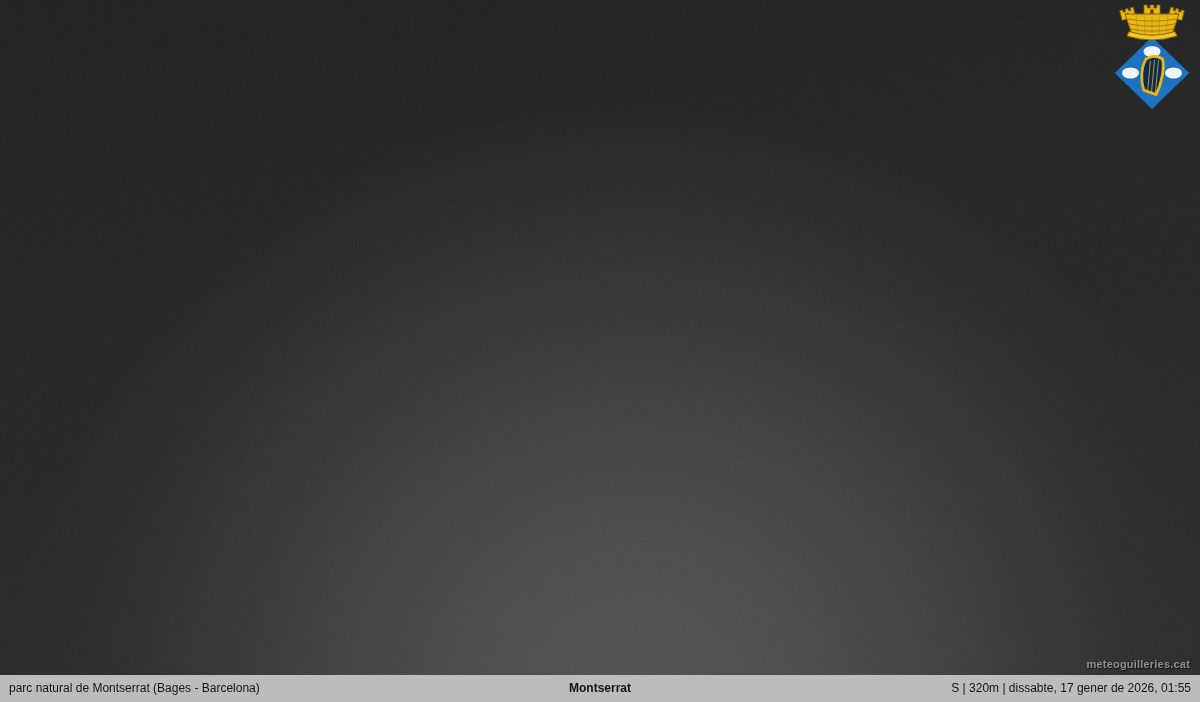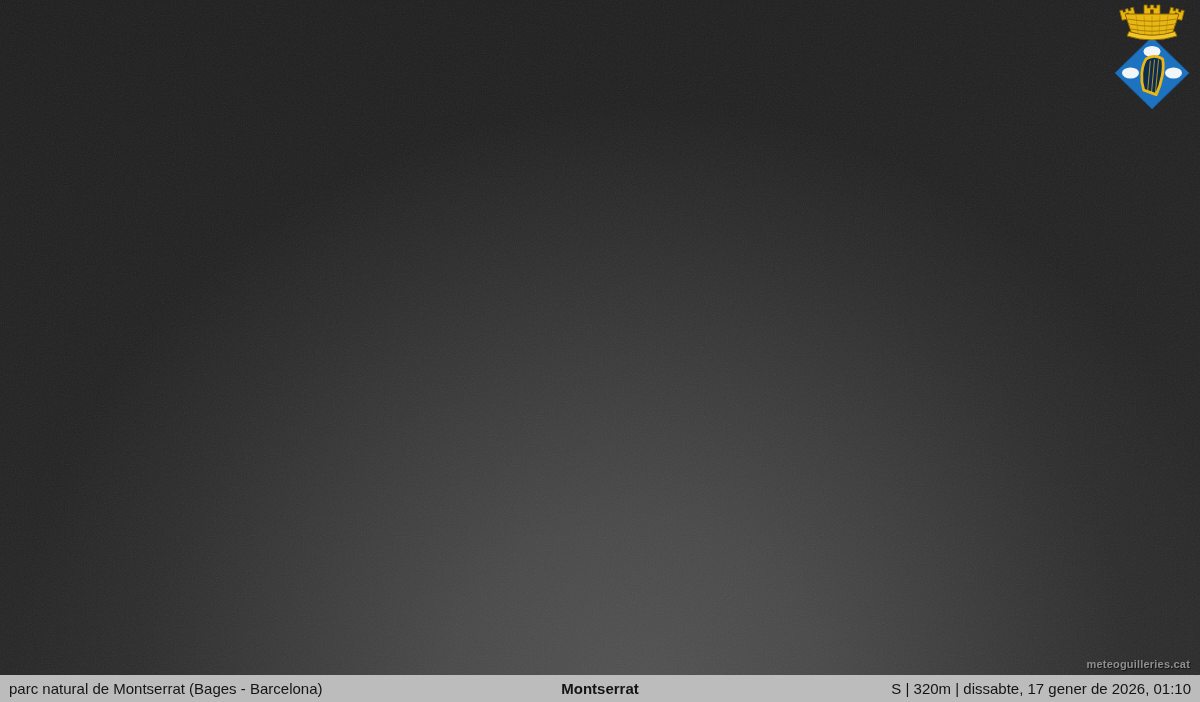--- a/index.html
+++ b/index.html
@@ -51,21 +51,21 @@
   }
 
   .statusbar {
     position: absolute;
     left: 0;
     bottom: 0;
     width: 100%;
     height: 27px;
     background: #bcbcbc;
     color: #141414;
-    font-size: 15px;
+    font-size: 12px;
     line-height: 27px;
     white-space: nowrap;
   }
   .statusbar .left-label {
     position: absolute;
     left: 9px;
     top: 0;
   }
   .statusbar .center-label {
     position: absolute;
@@ -132,16 +132,16 @@
 
       <path d="M17,28.5 Q40,36 63,28.5 L65,33 Q40,41 15,33 Z" fill="#f2c52a" stroke="#8a6400" stroke-width="1"></path>
     </g>
   </svg>
 
   <div class="watermark">meteoguilleries.cat</div>
 
   <div class="statusbar">
     <span class="left-label">parc natural de Montserrat (Bages - Barcelona)</span>
     <span class="center-label">Montserrat</span>
-    <span class="right-label">S | 320m | dissabte, 17 gener de 2026, 01:10</span>
+    <span class="right-label">S | 320m | dissabte, 17 gener de 2026, 01:55</span>
   </div>
 
 </div>
 
 </body></html>

